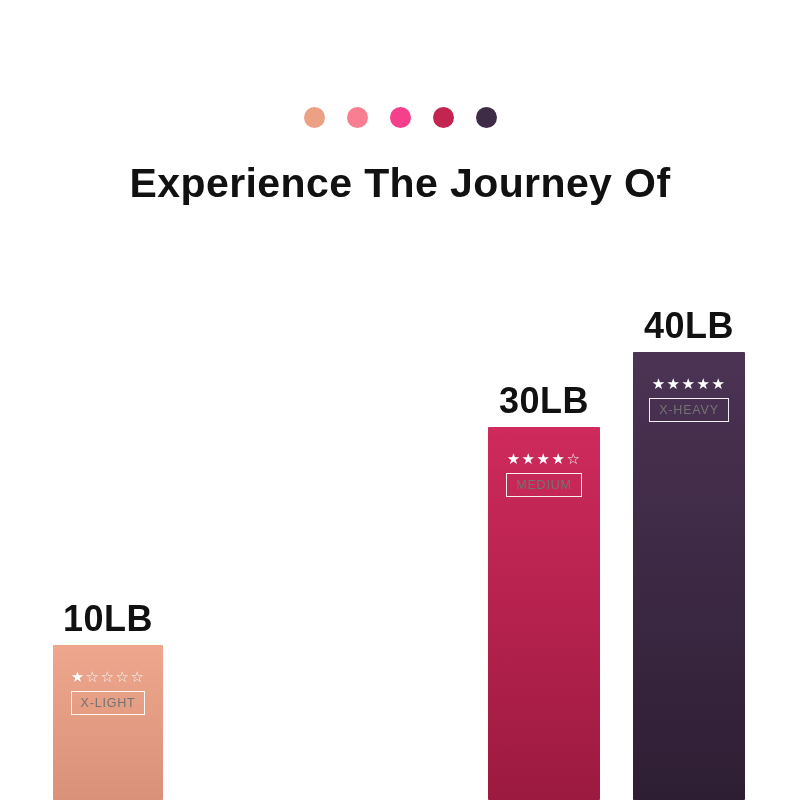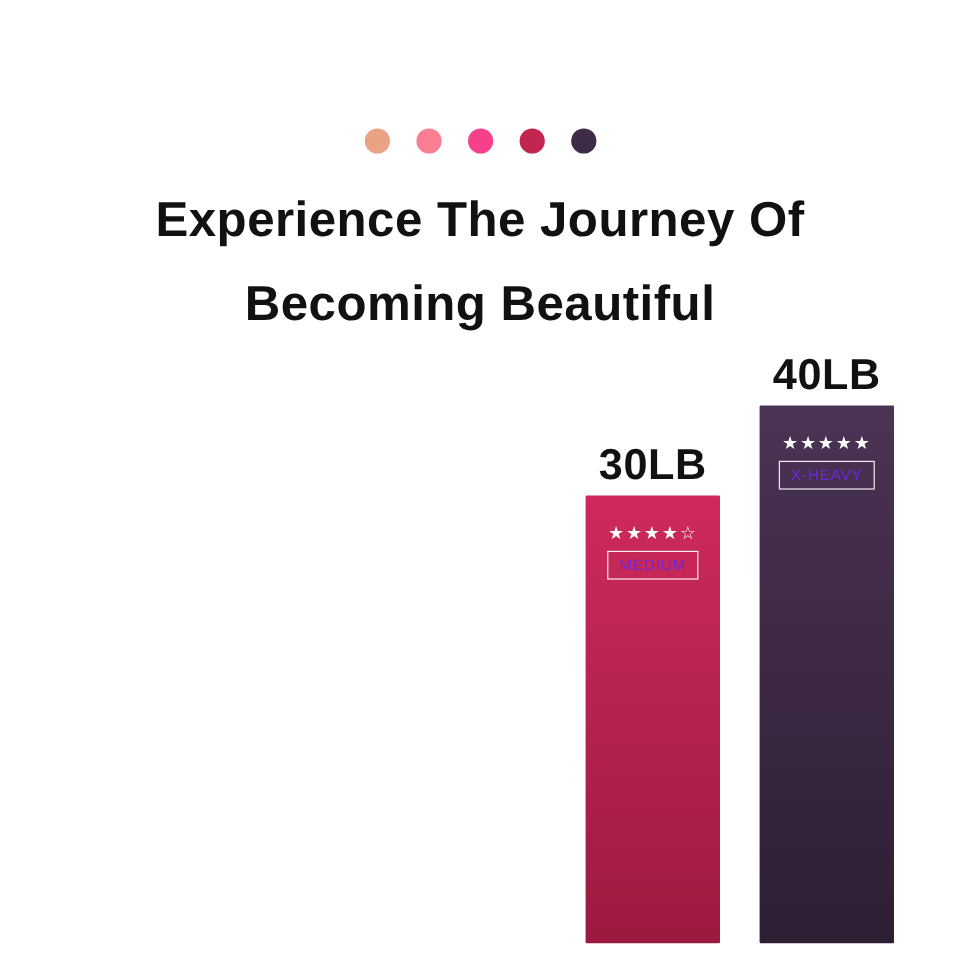--- a/index.html
+++ b/index.html
@@ -58,21 +58,21 @@
   
   #chart {
     position: absolute;
     left: 0;
     top: 0;
     width: 800px;
     height: 800px;
   }
   .bar-group {
     position: absolute;
-    bottom: 14px;
+    bottom: 0;
   }
   .bar {
     position: absolute;
     left: 0;
     bottom: 0;
     width: 100%;
     border-radius: 1px;
   }
   .bar-label {
     position: absolute;
@@ -97,21 +97,21 @@
   .stars {
     font-size: 15px;
     line-height: 15px;
     letter-spacing: 1.5px;
     color: #ffffff;
     white-space: nowrap;
     text-shadow: 0 0 1px rgba(0,0,0,0.12);
   }
   .level-box {
     border: 1.5px solid rgba(255,255,255,0.92);
-    color: #6d28d9;
+    color: #737373;
     font-size: 12.5px;
     line-height: 12.5px;
     letter-spacing: 0.8px;
     padding: 5px 9px 5px 9px;
     white-space: nowrap;
     text-align: center;
   }
 </style>
 </head>
 <body style="background: rgb(255, 255, 255);">
@@ -121,24 +121,31 @@
   <div id="dot-row">
       <div class="dot" style="background: rgb(235, 161, 131);"></div>
       <div class="dot" style="background: rgb(249, 126, 145);"></div>
       <div class="dot" style="background: rgb(246, 64, 140);"></div>
       <div class="dot" style="background: rgb(194, 37, 79);"></div>
       <div class="dot" style="background: rgb(62, 43, 69);"></div>
     </div>
 
   <div id="headline">
     <span class="hl-line">Experience The Journey Of</span>
-    <span class="hl-line">Becoming Beautiful</span>
   </div>
 
   <div id="chart">
+      <div class="bar-group" style="left: 53px; width: 110px; height: 215px;">
+        <div class="bar" style="height: 155px; background: linear-gradient(rgb(238, 166, 140) 0%, rgb(217, 145, 121) 100%);"></div>
+        <div class="bar-label" style="bottom: 163px;">10LB</div>
+        <div class="bar-badge-wrap" style="bottom: 85px;">
+          <div class="stars">★☆☆☆☆</div>
+          <div class="level-box">X-LIGHT</div>
+        </div>
+      </div>
       <div class="bar-group" style="left: 488px; width: 112px; height: 433px;">
         <div class="bar" style="height: 373px; background: linear-gradient(rgb(206, 42, 91) 0%, rgb(156, 26, 63) 100%);"></div>
         <div class="bar-label" style="bottom: 381px; margin-top: 40px;">30LB</div>
         <div class="bar-badge-wrap" style="bottom: 303px;">
           <div class="stars">★★★★☆</div>
           <div class="level-box">MEDIUM</div>
         </div>
       </div>
       <div class="bar-group" style="left: 633px; width: 112px; height: 508px;">
         <div class="bar" style="height: 448px; background: linear-gradient(rgb(75, 51, 84) 0%, rgb(46, 30, 51) 100%);"></div>

